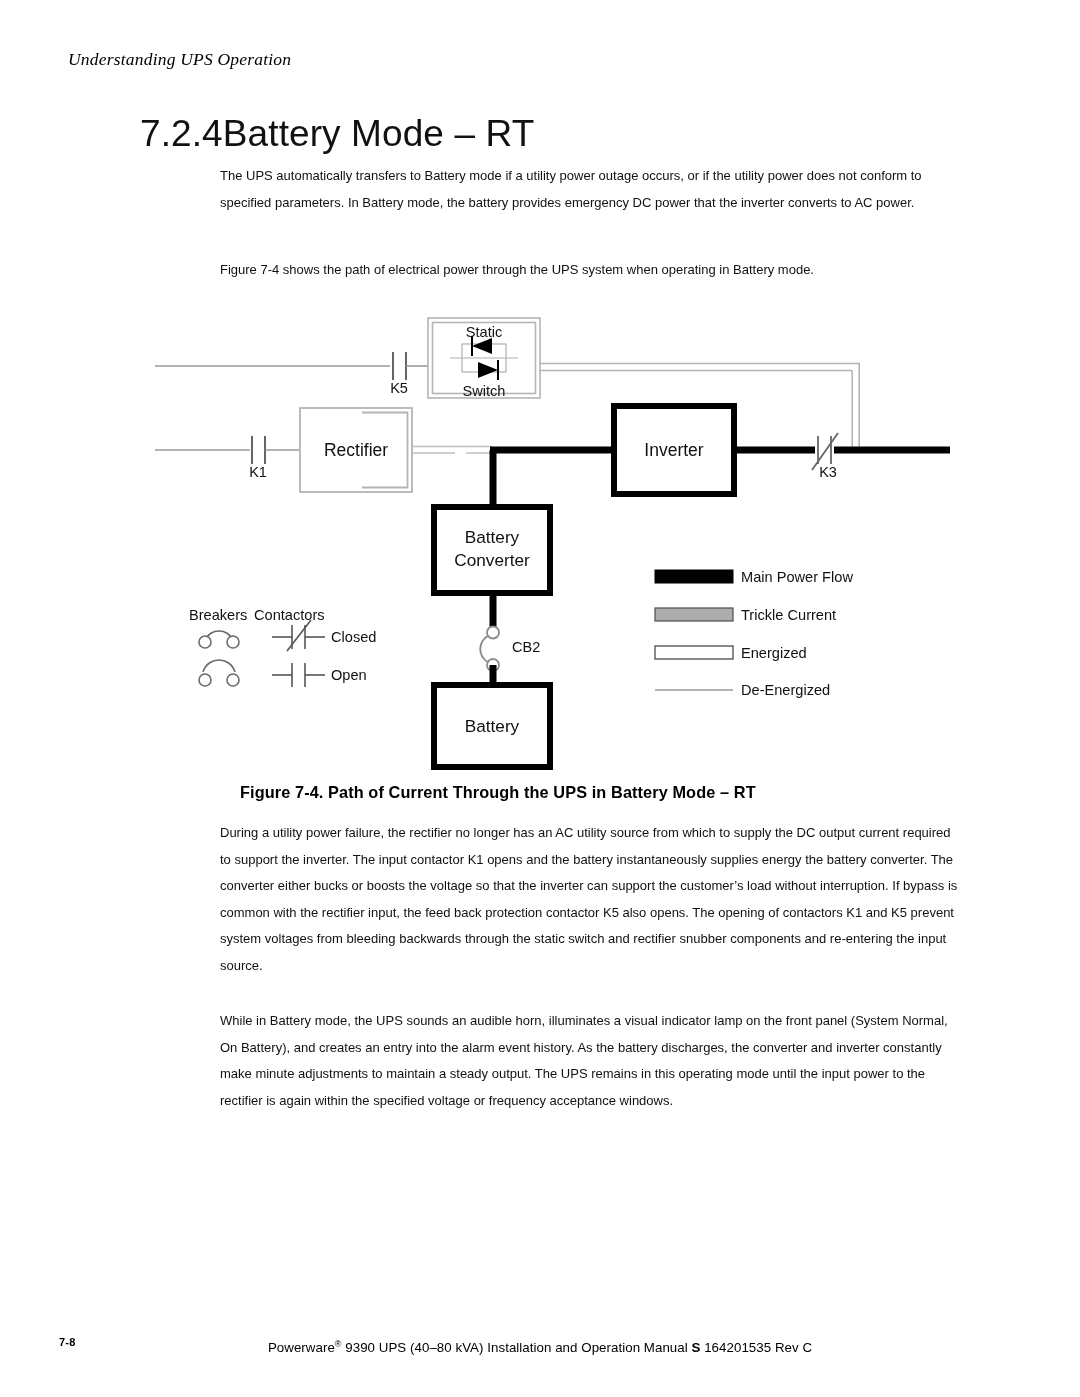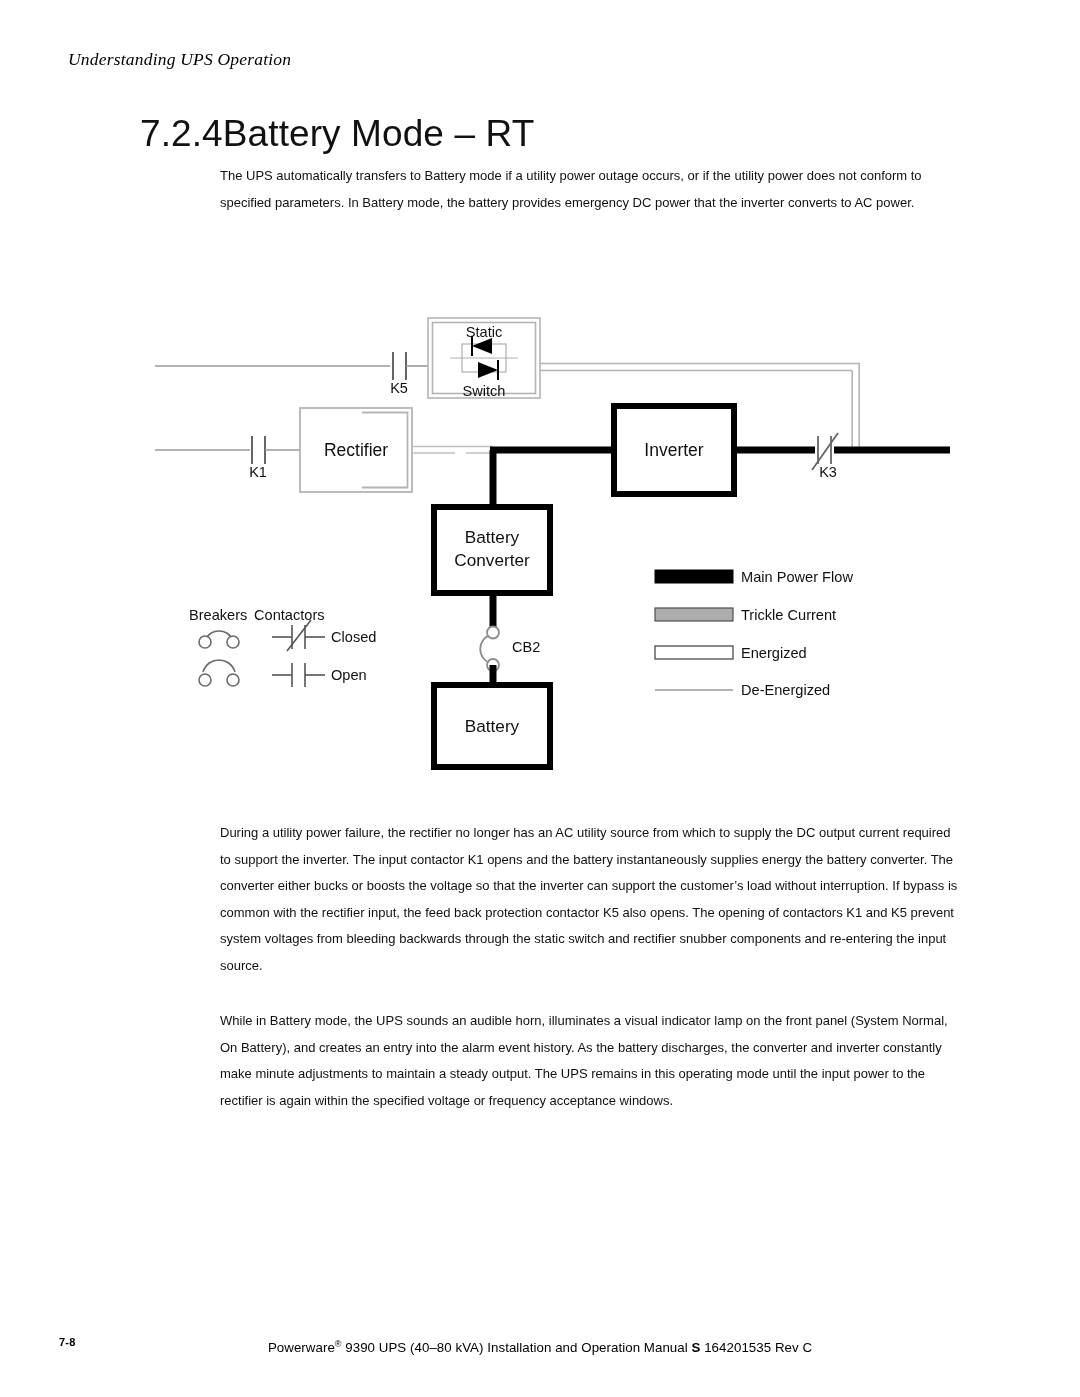--- a/index.html
+++ b/index.html
@@ -119,20 +119,23 @@
   <div class="running-header">Understanding UPS Operation</div>
 
   <div class="section-heading">
     <span class="num">7.2.4</span><span>Battery Mode – RT</span>
   </div>
 
   <div class="body-col" id="para-intro">
     <p>The UPS automatically transfers to Battery mode if a utility power outage occurs, or if the utility power does not conform to specified parameters. In Battery mode, the battery provides emergency DC power that the inverter converts to AC power.</p>
   </div>
 
+  <div class="body-col" id="para-figref">
+    <p>Figure 7-4 shows the path of electrical power through the UPS system when operating in Battery mode.</p>
+  </div>
 
   <div class="diagram">
     <svg width="1080" height="480" viewBox="0 0 1080 480" xmlns="http://www.w3.org/2000/svg">
 
       <line x1="155" y1="66" x2="390" y2="66" stroke="#9a9a9a" stroke-width="1.6"></line>
 
       <g>
         <line x1="393" y1="52" x2="393" y2="80" stroke="#555" stroke-width="1.8"></line>
         <line x1="406" y1="52" x2="406" y2="80" stroke="#555" stroke-width="1.8"></line>
         <line x1="406" y1="66" x2="428" y2="66" stroke="#9a9a9a" stroke-width="1.6"></line>
@@ -260,20 +263,21 @@
 
       <rect x="655" y="346" width="78" height="13" fill="#ffffff" stroke="#3c3c3c" stroke-width="1.2"></rect>
       <text x="741" y="358" font-family="Liberation Sans, sans-serif" font-size="14.6" fill="#111">Energized</text>
 
       <line x1="655" y1="390" x2="733" y2="390" stroke="#9a9a9a" stroke-width="1.6"></line>
       <text x="741" y="395" font-family="Liberation Sans, sans-serif" font-size="14.6" fill="#111">De-Energized</text>
 
     </svg>
   </div>
 
+  <div class="fig-caption">Figure 7-4. Path of Current Through the UPS in Battery Mode – RT</div>
 
   <div class="body-col" id="para-after">
     <p>During a utility power failure, the rectifier no longer has an AC utility source from which to supply the DC output current required to support the inverter. The input contactor K1 opens and the battery instantaneously supplies energy the battery converter. The converter either bucks or boosts the voltage so that the inverter can support the customer’s load without interruption. If bypass is common with the rectifier input, the feed back protection contactor K5 also opens. The opening of contactors K1 and K5 prevent system voltages from bleeding backwards through the static switch and rectifier snubber components and re-entering the input source.</p>
   </div>
 
   <div class="body-col" id="para-while">
     <p>While in Battery mode, the UPS sounds an audible horn, illuminates a visual indicator lamp on the front panel (System Normal, On Battery), and creates an entry into the alarm event history. As the battery discharges, the converter and inverter constantly make minute adjustments to maintain a steady output. The UPS remains in this operating mode until the input power to the rectifier is again within the specified voltage or frequency acceptance windows.</p>
   </div>
 
   <div class="footer-page-num">7-8</div>

